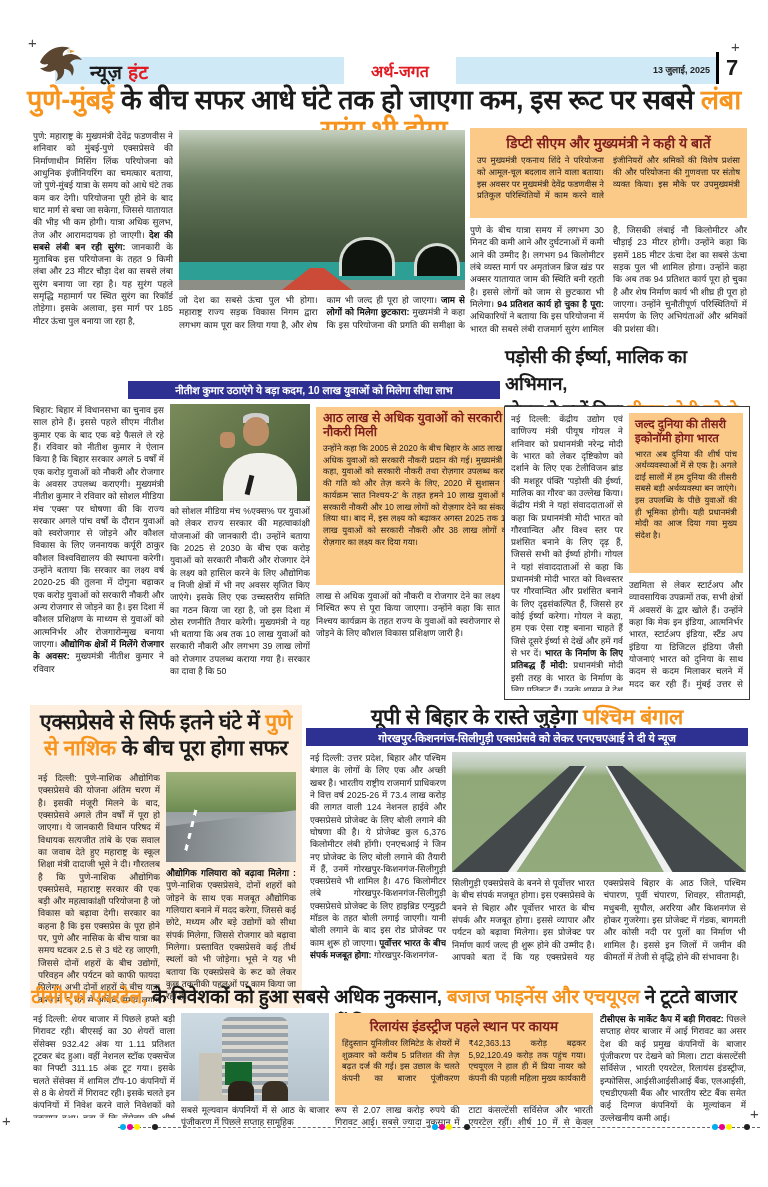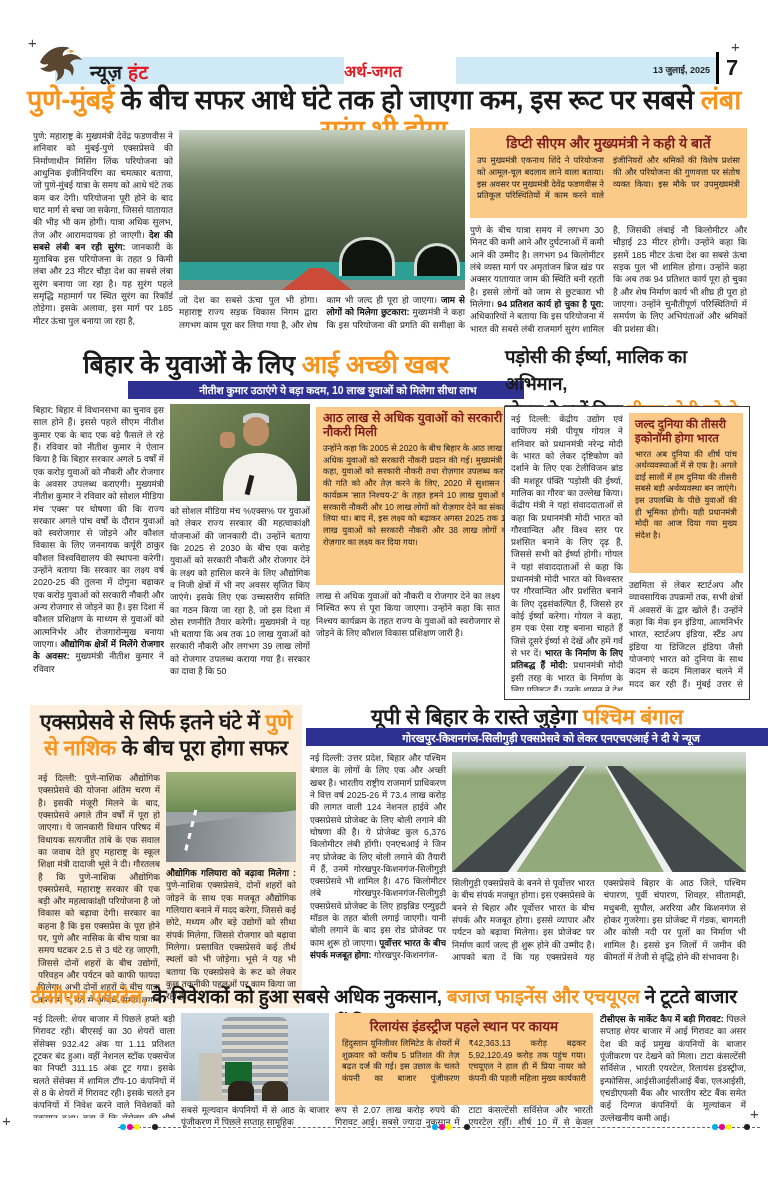--- a/index.html
+++ b/index.html
@@ -6,37 +6,37 @@
   .page{position:relative;width:768px;height:1187px;background:#ffffff;margin:0 auto;
         font-family:"Liberation Sans","DejaVu Sans",sans-serif;color:#1b1b1b;overflow:hidden;}
   .abs{position:absolute;}
   .crop{position:absolute;font-size:15px;color:#444;font-weight:400;}
   
   .topbar{position:absolute;left:55px;top:57px;width:672px;height:27px;background:#cfe9f7;}
   .logo-wrap{position:absolute;left:36px;top:42px;width:50px;height:42px;}
   .paper-name{position:absolute;left:90px;top:59px;font-size:19px;font-weight:800;letter-spacing:.5px;}
   .paper-name .red{color:#e11b22;}
   .section-box{position:absolute;left:344px;top:57px;width:112px;height:27px;background:#ffffff;
-               display:flex;align-items:center;}
+               display:flex;align-items:center;justify-content:center;}
   .section-box span{color:#e11b22;font-weight:800;font-size:16px;}
   .date-txt{position:absolute;left:560px;top:63px;width:150px;text-align:right;font-size:9px;font-weight:700;color:#222;}
   .pageno-box{position:absolute;left:716px;top:52px;width:26px;height:32px;background:#fff;
               border-left:3px solid #000;display:flex;align-items:center;justify-content:center;
               font-size:22px;font-weight:800;}
   
   .lead-head{position:absolute;left:25px;top:86px;width:718px;text-align:center;
              font-size:27px;line-height:1.1;font-weight:800;letter-spacing:-.3px;}
   .orange{color:#f7941d;}
   .body-txt{font-size:8.8px;line-height:1.40;text-align:justify;color:#222;overflow:hidden;}
   .lead-in{font-weight:800;color:#111;}
   .two-col{column-count:2;column-gap:9px;}
   .obox{background:#fbca88;overflow:hidden;}
   .obox .otitle{font-weight:800;text-align:center;color:#7f1d1d;}
   .kicker{background:#2e3192;color:#fff;font-weight:700;display:flex;align-items:center;
-          justify-content:center;white-space:nowrap;overflow:hidden;padding-left:24px;}
+          justify-content:center;white-space:nowrap;overflow:hidden;}
   .subhead{font-weight:800;letter-spacing:-.2px;}
   
   .ph{position:absolute;overflow:hidden;}
   .img1{background:linear-gradient(180deg,#c6d0c0 0%,#9aa88e 12%,#6d8063 30%,#57694f 50%,#46583f 70%,#3a4c36 100%);}
   .img1 .fence{position:absolute;left:0;bottom:8px;width:100%;height:20px;background:#2ba7a0;opacity:.9;}
   .img1 .ground{position:absolute;left:0;bottom:0;width:100%;height:10px;background:#8d8f86;}
   .img1 .portal{position:absolute;bottom:14px;width:50px;height:36px;background:#10140f;
                 border:3px solid #d8ded6;border-bottom:none;border-radius:26px 26px 0 0;}
   .img1 .portal.p2{width:40px;height:30px;}
   .img1 .carpet{position:absolute;bottom:0;left:36%;width:70px;height:22px;background:#cc4b38;
@@ -122,23 +122,20 @@
 
   <div class="abs obox" style="left:470px;top:128px;width:277px;height:90px;padding:3px 7px;box-sizing:border-box;">
     <div class="otitle" style="font-size:14px;margin:2px 0 3px;">डिप्टी सीएम और मुख्यमंत्री ने कही ये बातें</div>
     <div class="body-txt two-col" style="font-size:8.4px;height:58px;">उप मुख्यमंत्री एकनाथ शिंदे ने परियोजना को आमूल-चूल बदलाव लाने वाला बताया। इस अवसर पर मुख्यमंत्री देवेंद्र फडणवीस ने प्रतिकूल परिस्थितियों में काम करने वाले इंजीनियरों और श्रमिकों की विशेष प्रशंसा की और परियोजना की गुणवत्ता पर संतोष व्यक्त किया। इस मौके पर उपमुख्यमंत्री एकनाथ शिंदे, सांसद श्रीरंग अप्पा बारणे और संबंधित वरिष्ठ अधिकारी उपस्थित थे।</div>
   </div>
   <div class="abs body-txt two-col" style="left:470px;top:224px;width:277px;height:118px;">
     <span>पुणे के बीच यात्रा समय में लगभग 30 मिनट की कमी आने और दुर्घटनाओं में कमी आने की उम्मीद है। लगभग 94 किलोमीटर लंबे व्यस्त मार्ग पर अमृतांजन ब्रिज खंड पर अक्सर यातायात जाम की स्थिति बनी रहती है। इससे लोगों को जाम से छुटकारा भी मिलेगा। </span>
     <span class="lead-in">94 प्रतिशत कार्य हो चुका है पूरा: </span><span>अधिकारियों ने बताया कि इस परियोजना में भारत की सबसे लंबी राजमार्ग सुरंग शामिल है, जिसकी लंबाई नौ किलोमीटर और चौड़ाई 23 मीटर होगी। उन्होंने कहा कि इसमें 185 मीटर ऊंचा देश का सबसे ऊंचा सड़क पुल भी शामिल होगा। उन्होंने कहा कि अब तक 94 प्रतिशत कार्य पूरा हो चुका है और शेष निर्माण कार्य भी शीघ्र ही पूरा हो जाएगा। उन्होंने चुनौतीपूर्ण परिस्थितियों में समर्पण के लिए अभियंताओं और श्रमिकों की प्रशंसा की।</span>
   </div>
 
-  <div class="abs subhead" style="left:30px;top:346px;width:472px;text-align:center;font-size:25px;">
-    <span>बिहार के युवाओं के लिए </span><span class="orange">आई अच्छी खबर</span>
-  </div>
   <div class="abs kicker" style="left:128px;top:381px;width:372px;height:18px;font-size:10.5px;">
     <span>नीतीश कुमार उठाएंगे ये बड़ा कदम, 10 लाख युवाओं को मिलेगा सीधा लाभ</span>
   </div>
   <div class="abs body-txt" style="left:33px;top:404px;width:131px;height:292px;">
     <span>बिहार: बिहार में विधानसभा का चुनाव इस साल होने हैं। इससे पहले सीएम नीतीश कुमार एक के बाद एक बड़े फैसले ले रहे हैं। रविवार को नीतीश कुमार ने ऐलान किया है कि बिहार सरकार अगले 5 वर्षों में एक करोड़ युवाओं को नौकरी और रोजगार के अवसर उपलब्ध कराएगी। मुख्यमंत्री नीतीश कुमार ने रविवार को सोशल मीडिया मंच 'एक्स' पर घोषणा की कि राज्य सरकार अगले पांच वर्षों के दौरान युवाओं को स्वरोजगार से जोड़ने और कौशल विकास के लिए जननायक कर्पूरी ठाकुर कौशल विश्वविद्यालय की स्थापना करेगी। उन्होंने बताया कि सरकार का लक्ष्य वर्ष 2020-25 की तुलना में दोगुना बढ़ाकर एक करोड़ युवाओं को सरकारी नौकरी और अन्य रोजगार से जोड़ने का है। इस दिशा में कौशल प्रशिक्षण के माध्यम से युवाओं को आत्मनिर्भर और रोजगारोन्मुख बनाया जाएगा। </span>
     <span class="lead-in">औद्योगिक क्षेत्रों में मिलेंगे रोजगार के अवसर: </span><span>मुख्यमंत्री नीतीश कुमार ने रविवार</span>
   </div>
   <div class="ph img2" style="left:170px;top:404px;width:140px;height:97px;">
     <div class="kurta"></div>
     <div class="hair"></div>

